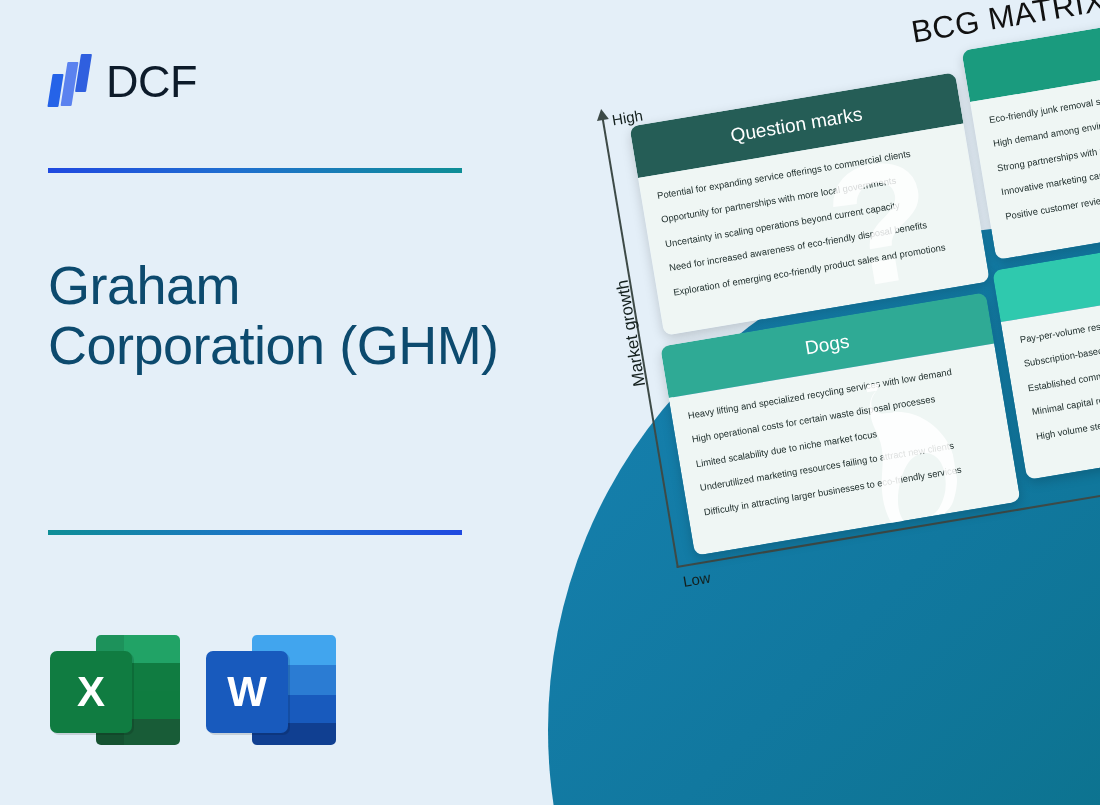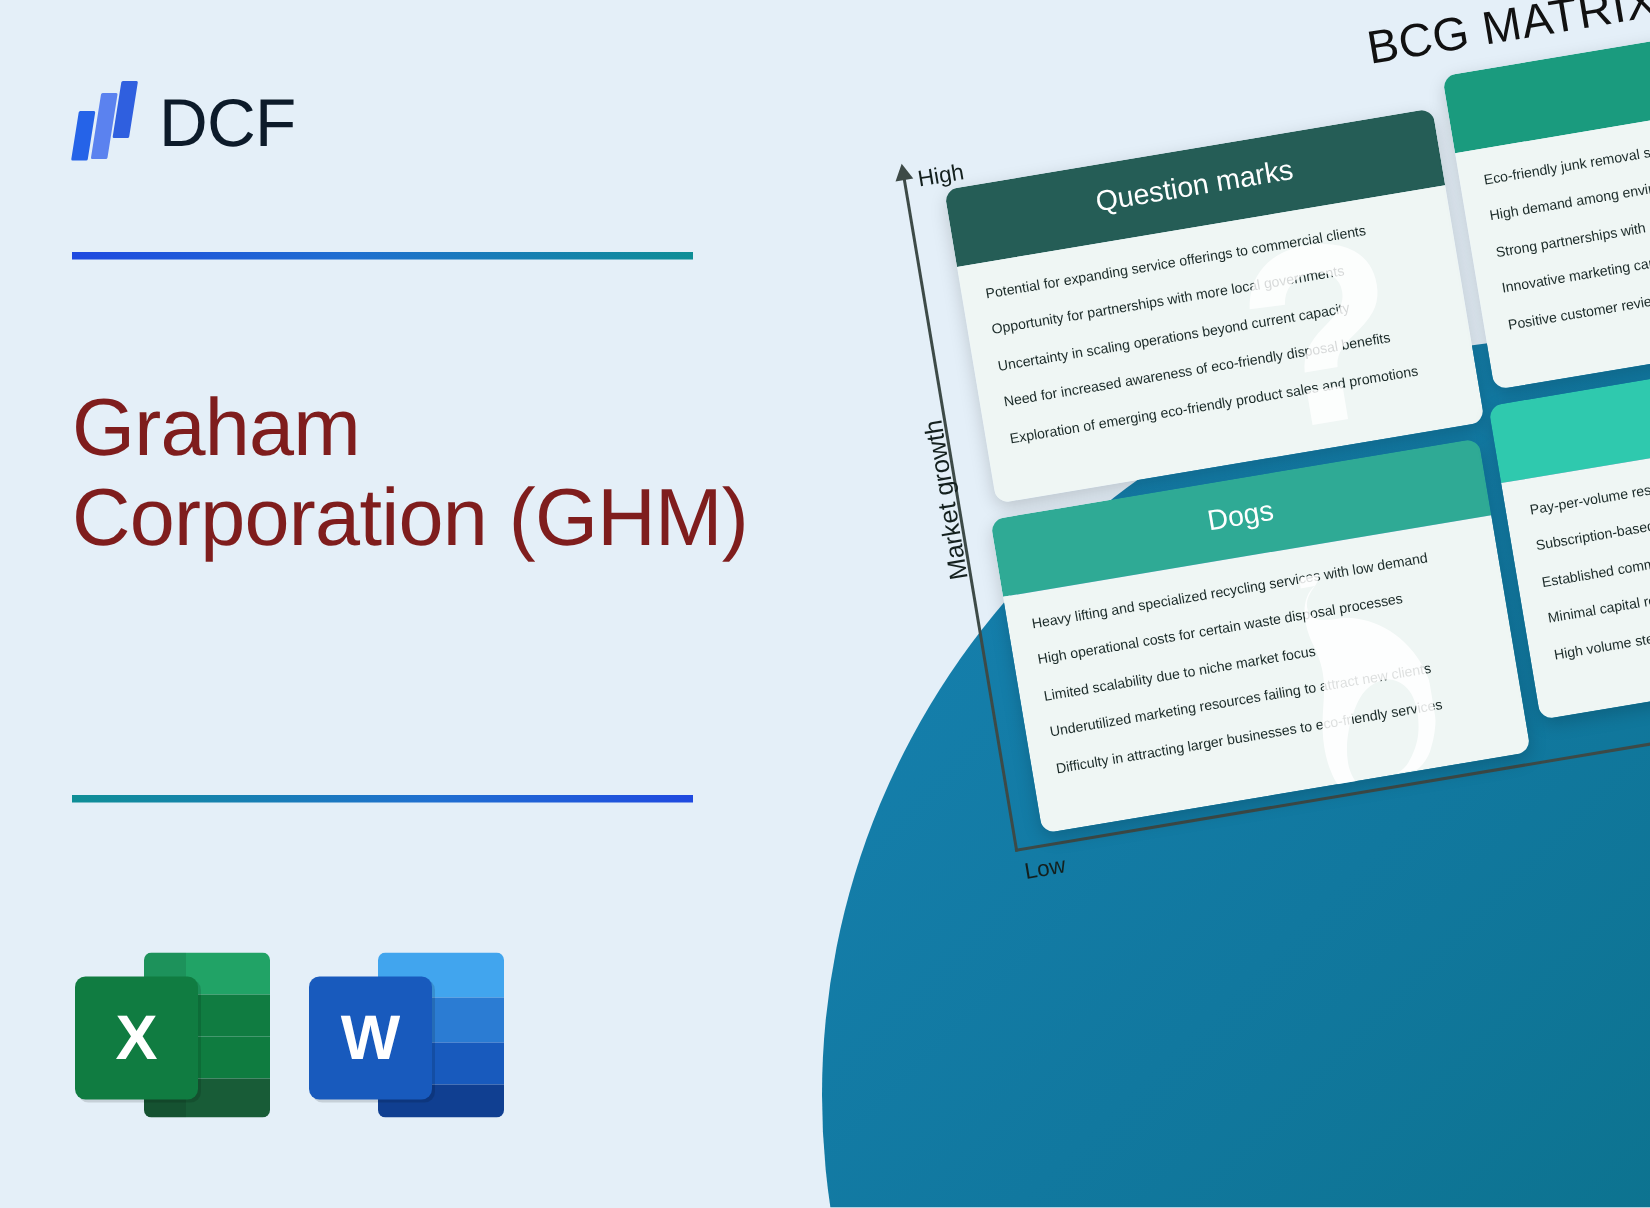--- a/index.html
+++ b/index.html
@@ -86,21 +86,21 @@
 
   
   #company-title {
     position: absolute;
     left: 48px;
     top: 243px;
     width: 470px;
     font-size: 54px;
     font-weight: 400;
     line-height: 1.12;
-    color: #7f1d1d;
+    color: #0c4a6e;
     letter-spacing: -0.5px;
   }
 
   
   #office-icons {
     position: absolute;
     left: 50px;
     top: 617px;
     display: flex;
     gap: 26px;

